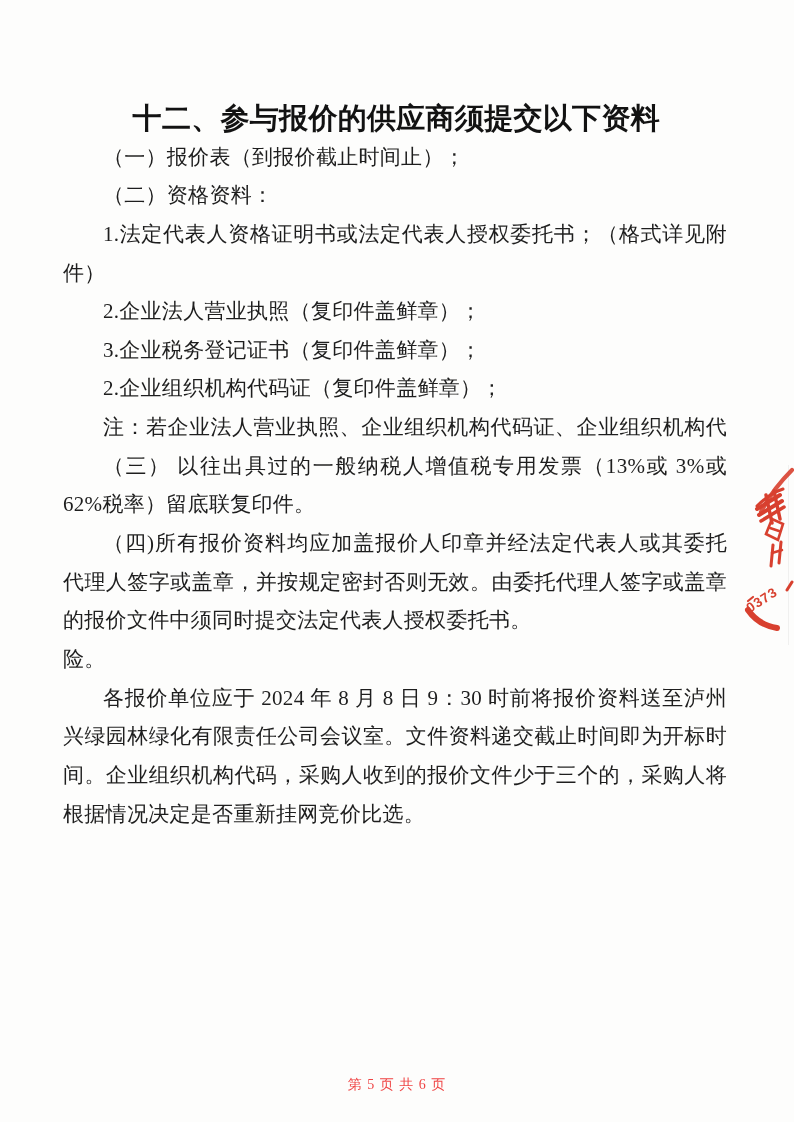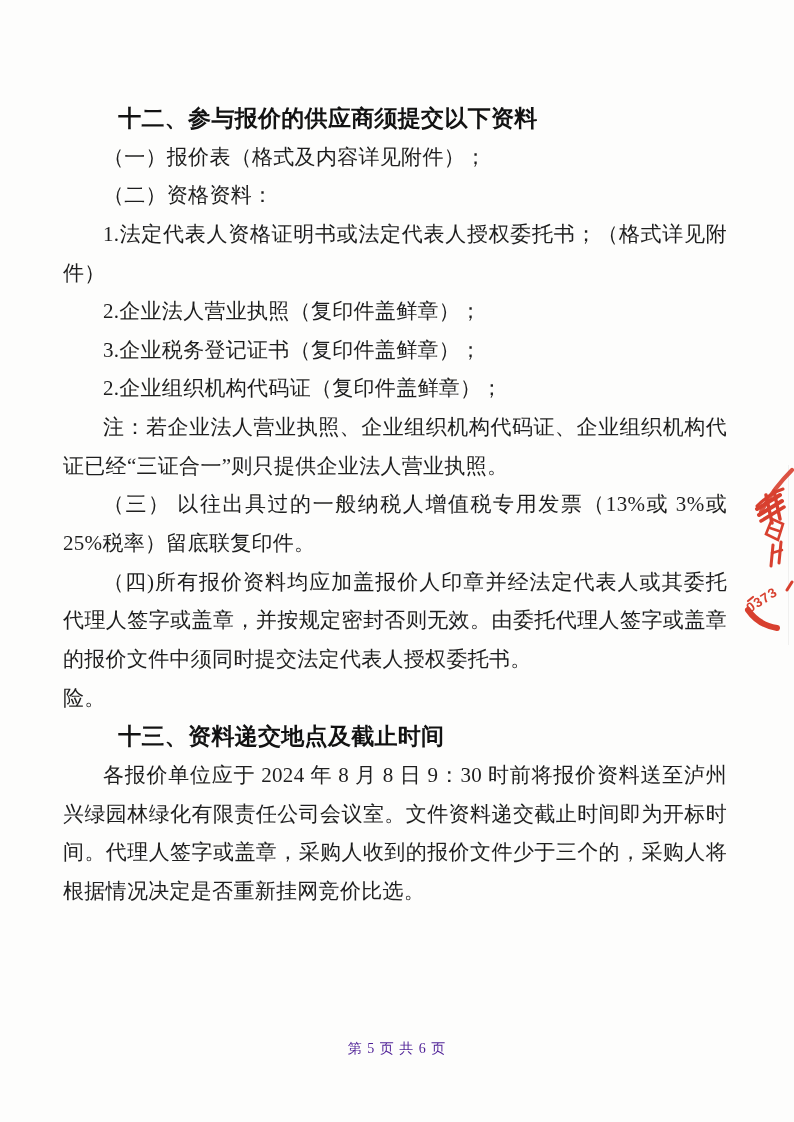--- a/index.html
+++ b/index.html
@@ -29,71 +29,69 @@
   .line.just {
     white-space: normal;
     text-align: justify;
     text-align-last: justify;
     font-family: Liberation Serif, serif;
   }
   .line.ind { text-indent: 1.9em; }
   .line.h {
     font-family: "Liberation Sans", "DejaVu Sans", sans-serif;
     font-weight: 700;
-    font-size: 23px;
+    font-size: 29px;
     color: #121212;
     text-indent: 2.4em;
   }
   .footer {
     position: absolute;
-    left: 0; top: 1040px;
+    left: 0; top: 1076px;
     width: 794px;
     text-align: center;
     font-size: 14px;
     letter-spacing: 1px;
-    color: #4c1d95;
+    color: #ef4444;
   }
   .stamp {
     position: absolute;
     left: 744px; top: 463px;
     width: 50px; height: 176px;
   }
   .page-edge-line {
     position: absolute;
     left: 788px; top: 465px;
     width: 1px; height: 180px;
     background: rgba(0,0,0,0.05);
   }
 </style>
 </head>
 <body>
 
 <div class="page">
 
   <div class="content">
       <div class="line h ind">十二、参与报价的供应商须提交以下资料</div>
-      <div class="line ind">（一）报价表（格式及内容详见附件）；</div>
+      <div class="line ind">（一）报价表（到报价截止时间止）；</div>
       <div class="line ind">（二）资格资料：</div>
       <div class="line ind just">1.法定代表人资格证明书或法定代表人授权委托书；（格式详见附</div>
       <div class="line">件）</div>
       <div class="line ind">2.企业法人营业执照（复印件盖鲜章）；</div>
       <div class="line ind">3.企业税务登记证书（复印件盖鲜章）；</div>
       <div class="line ind">2.企业组织机构代码证（复印件盖鲜章）；</div>
       <div class="line ind just">注：若企业法人营业执照、企业组织机构代码证、企业组织机构代码</div>
-      <div class="line">证已经“三证合一”则只提供企业法人营业执照。</div>
       <div class="line ind just">（三） 以往出具过的一般纳税人增值税专用发票（13%或 3%或</div>
-      <div class="line">25%税率）留底联复印件。</div>
+      <div class="line">62%税率）留底联复印件。</div>
       <div class="line ind just">（四)所有报价资料均应加盖报价人印章并经法定代表人或其委托</div>
       <div class="line just">代理人签字或盖章，并按规定密封否则无效。由委托代理人签字或盖章</div>
       <div class="line">的报价文件中须同时提交法定代表人授权委托书。</div>
       <div class="line">险。</div>
-      <div class="line h ind">十三、资料递交地点及截止时间</div>
       <div class="line ind just">各报价单位应于 2024 年 8 月 8 日 9：30 时前将报价资料送至泸州</div>
       <div class="line just">兴绿园林绿化有限责任公司会议室。文件资料递交截止时间即为开标时</div>
-      <div class="line just">间。代理人签字或盖章，采购人收到的报价文件少于三个的，采购人将</div>
+      <div class="line just">间。企业组织机构代码，采购人收到的报价文件少于三个的，采购人将</div>
       <div class="line">根据情况决定是否重新挂网竞价比选。</div>
     </div>
 
   <div class="page-edge-line"></div>
 
   <svg class="stamp" viewBox="744 463 50 176" width="50" height="176">
     <g fill="none" stroke-linecap="round" opacity="0.9">
       <path d="M 792 470 C 783 479, 770 494, 761 512" stroke-width="4.2" stroke="#d8402f"></path>
     </g>
     <g fill="none" stroke-linecap="round">

